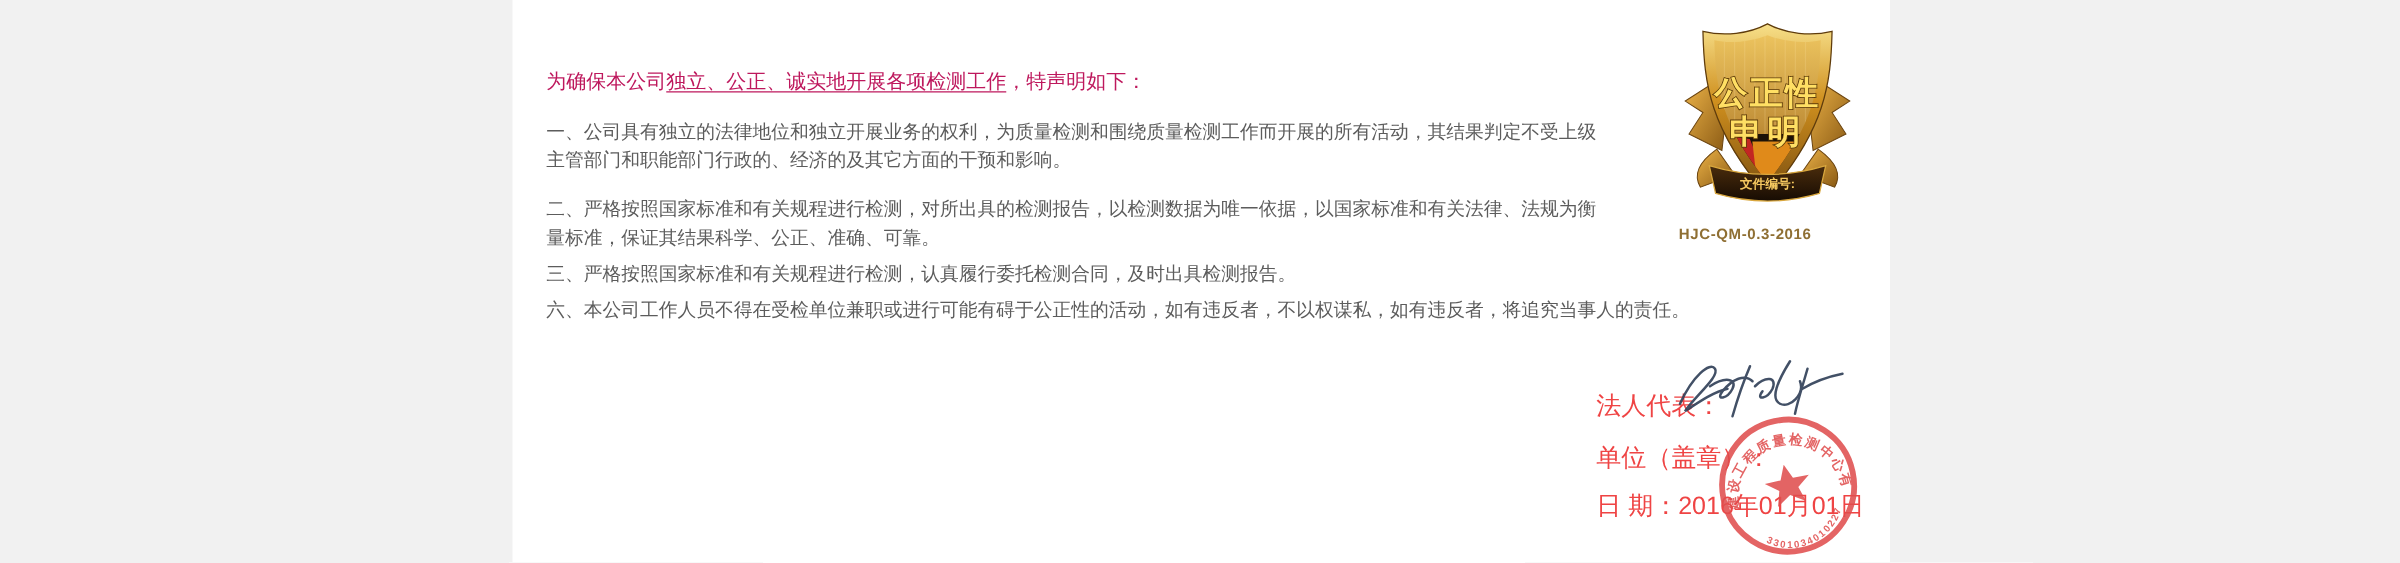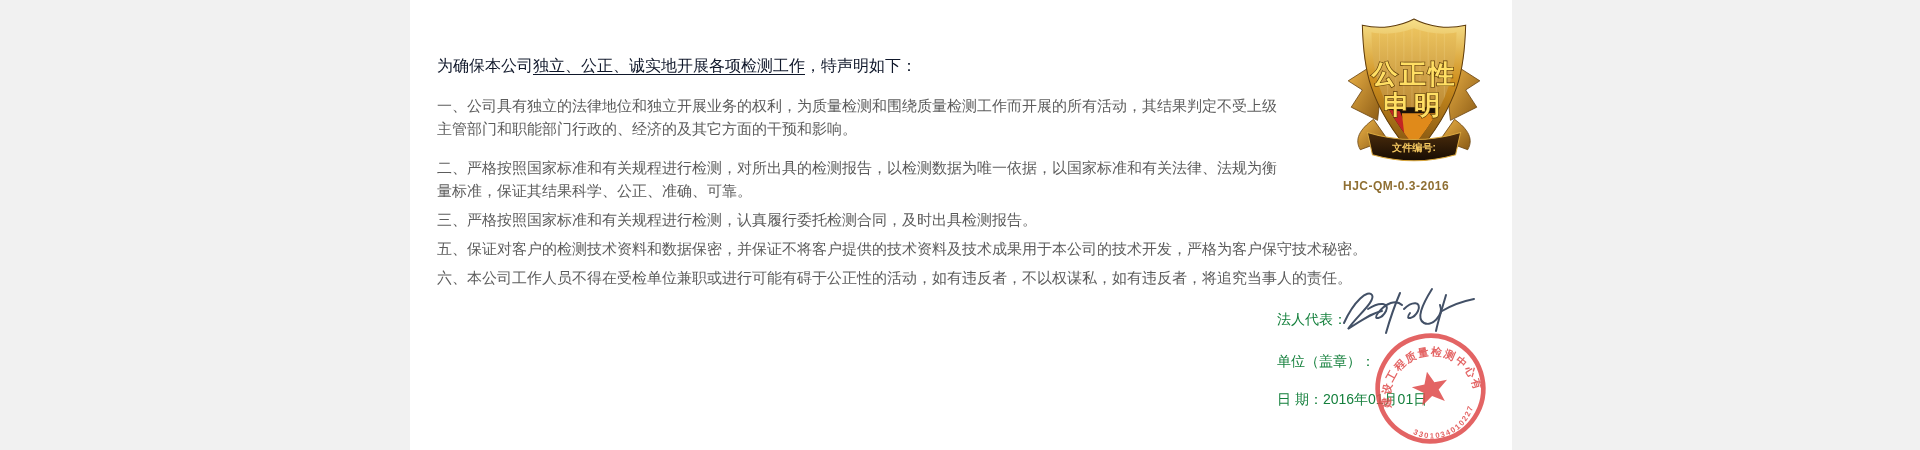--- a/index.html
+++ b/index.html
@@ -25,21 +25,21 @@
     position: absolute;
     left: 27px; top: 54px;
     width: 1063px;
     color: #5c5c5c;
     font-size: 15px;
     line-height: 23px;
   }
   .intro {
     font-size: 16px;
     line-height: 24px;
-    color: #0f172a;
+    color: #be185d;
     margin: 0 0 9px 0;
   }
   .intro .u { text-decoration: underline; text-underline-offset: 3px; }
   .clause { margin: 0 0 6px 0; }
   .clause.narrow { max-width: 853px; margin-top: 16px; }
 
   
   .badge-wrap {
     position: absolute;
     left: 933px; top: 14px;
@@ -52,22 +52,22 @@
     font-weight: bold;
     letter-spacing: 0.5px;
     color: #8f6f33;
     white-space: nowrap;
   }
 
   
   .sign-row {
     position: absolute;
     left: 867px;
-    font-size: 14px;
-    color: #15803d;
+    font-size: 20px;
+    color: #ef4444;
     white-space: nowrap;
   }
   .sign-row.rep  { top: 311px; }
   .sign-row.unit { top: 353px; font-family: Liberation Mono, monospace; }
   .sign-row.date { top: 391px; }
 
   .signature-svg {
     position: absolute;
     left: 928px; top: 283px;
     width: 142px; height: 62px;
@@ -83,21 +83,20 @@
 <body>
 
 <div class="page">
   <div class="card">
 
     <div class="content">
       <p class="intro"><span>为确保本公司</span><span class="u">独立、公正、诚实地开展各项检测工作</span><span>，特声明如下：</span></p>
       <p class="clause narrow">一、公司具有独立的法律地位和独立开展业务的权利，为质量检测和围绕质量检测工作而开展的所有活动，其结果判定不受上级主管部门和职能部门行政的、经济的及其它方面的干预和影响。</p>
       <p class="clause narrow">二、严格按照国家标准和有关规程进行检测，对所出具的检测报告，以检测数据为唯一依据，以国家标准和有关法律、法规为衡量标准，保证其结果科学、公正、准确、可靠。</p>
       <p class="clause">三、严格按照国家标准和有关规程进行检测，认真履行委托检测合同，及时出具检测报告。</p>
-      <p class="clause">五、保证对客户的检测技术资料和数据保密，并保证不将客户提供的技术资料及技术成果用于本公司的技术开发，严格为客户保守技术秘密。</p>
       <p class="clause">六、本公司工作人员不得在受检单位兼职或进行可能有碍于公正性的活动，如有违反者，不以权谋私，如有违反者，将追究当事人的责任。</p>
     </div>
 
     <div class="badge-wrap">
       <svg width="142" height="158" viewBox="0 0 140 156" xmlns="http://www.w3.org/2000/svg">
         <defs>
           <linearGradient id="goldRim" x1="0" y1="0" x2="0" y2="1">
             <stop offset="0" stop-color="#f7e08a"></stop>
             <stop offset="0.45" stop-color="#cf8f1e"></stop>
             <stop offset="1" stop-color="#7a4e10"></stop>

